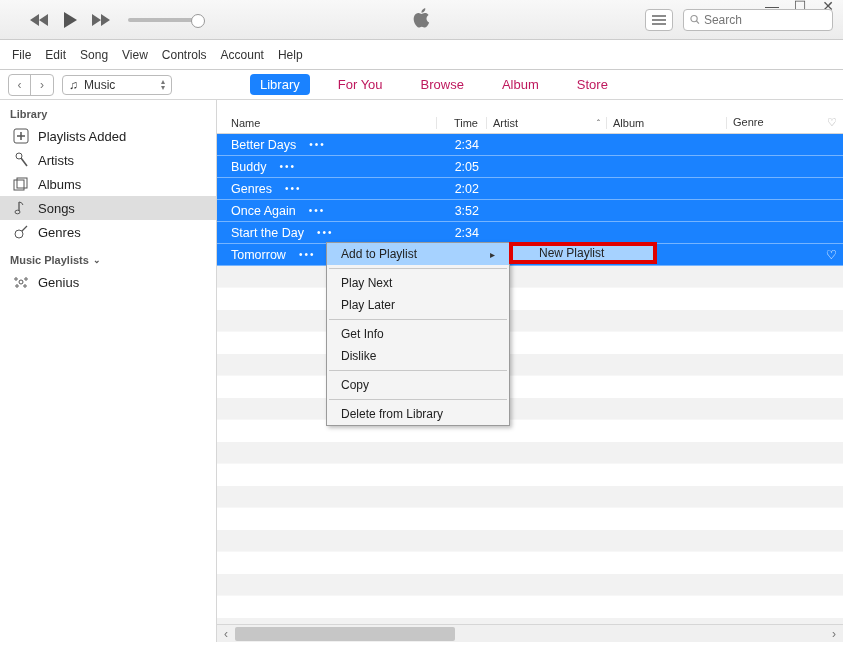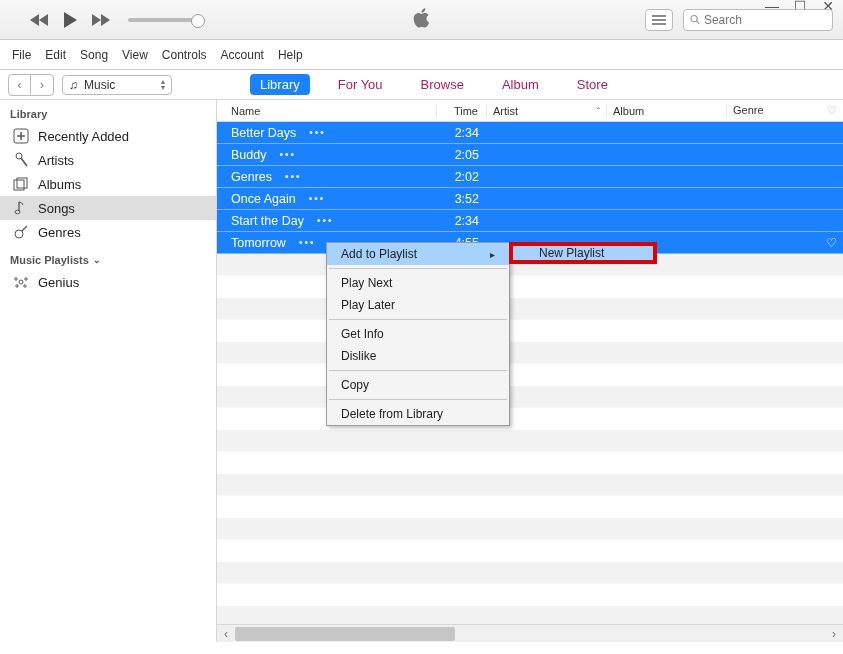--- a/index.html
+++ b/index.html
@@ -38,21 +38,21 @@
   
   .main { display:flex; height:542px; }
   .sidebar { width:217px; border-right:1px solid #d6d6d6; background:#fff; padding-top:4px; }
   .sidebar-header { font-size:11px; color:#555; padding:4px 10px; font-weight:bold; }
   .sidebar-item { display:flex; align-items:center; gap:8px; padding:3px 12px; cursor:pointer; color:#222; font-size:13px; }
   .sidebar-item.active { background:#dedede; }
   .sidebar-item .ico { width:18px; height:18px; display:flex; align-items:center; justify-content:center; color:#555; }
   .music-playlists { font-size:11px; color:#555; font-weight:bold; padding:10px 10px 4px; display:flex; align-items:center; gap:4px; }
 
   .content { flex:1; display:flex; flex-direction:column; position:relative; }
-  .col-headers { height:22px; background:#fff; border-bottom:1px solid #d6d6d6; display:flex; align-items:center; font-size:11px; color:#333; }
+  .col-headers { height:22px; background:#fff; border-bottom:1px solid #d6d6d6; display:flex; align-items:center; font-size:11px; color:#333;margin-top:12px; }
   .col-name { width:220px; padding-left:14px; border-right:1px solid #e6e6e6;}
   .col-time { width:50px; text-align:right; padding-right:8px; border-right:1px solid #e6e6e6;}
   .col-artist { width:120px; padding-left:6px; border-right:1px solid #e6e6e6; display:flex; align-items:center; }
   .col-artist .sort { margin-left:auto; margin-right:6px; font-size:9px; color:#555;}
   .col-album { width:120px; padding-left:6px; border-right:1px solid #e6e6e6;}
   .col-genre { flex:1; padding-left:6px; display:flex; }
   .heart-col { width:22px; text-align:center; color:#aaa; margin-left:auto; }
 
   .rows { flex:1; overflow:hidden; }
   .row { height:22px; display:flex; align-items:center; font-size:12.5px; border-bottom:1px solid rgba(255,255,255,0.4); }
@@ -163,21 +163,21 @@
   <div class="sidebar">
     <div class="sidebar-header">Library</div>
     <div class="sidebar-item">
       <span class="ico">
           <svg width="16" height="16" viewBox="0 0 16 16">
             <rect x="1" y="1" width="14" height="14" rx="2" fill="none" stroke="#555"></rect>
             <line x1="8" y1="4" x2="8" y2="12" stroke="#555" stroke-width="1.5"></line>
             <line x1="4" y1="8" x2="12" y2="8" stroke="#555" stroke-width="1.5"></line>
           </svg>
         </span>
-      <span>Recently Added</span>
+      <span>Playlists Added</span>
     </div>
     <div class="sidebar-item">
       <span class="ico">
           <svg width="14" height="16" viewBox="0 0 14 16">
             <circle cx="5" cy="4" r="3" fill="none" stroke="#555"></circle>
             <line x1="7" y1="6" x2="13" y2="14" stroke="#555" stroke-width="1.5"></line>
           </svg>
         </span>
       <span>Artists</span>
     </div>

